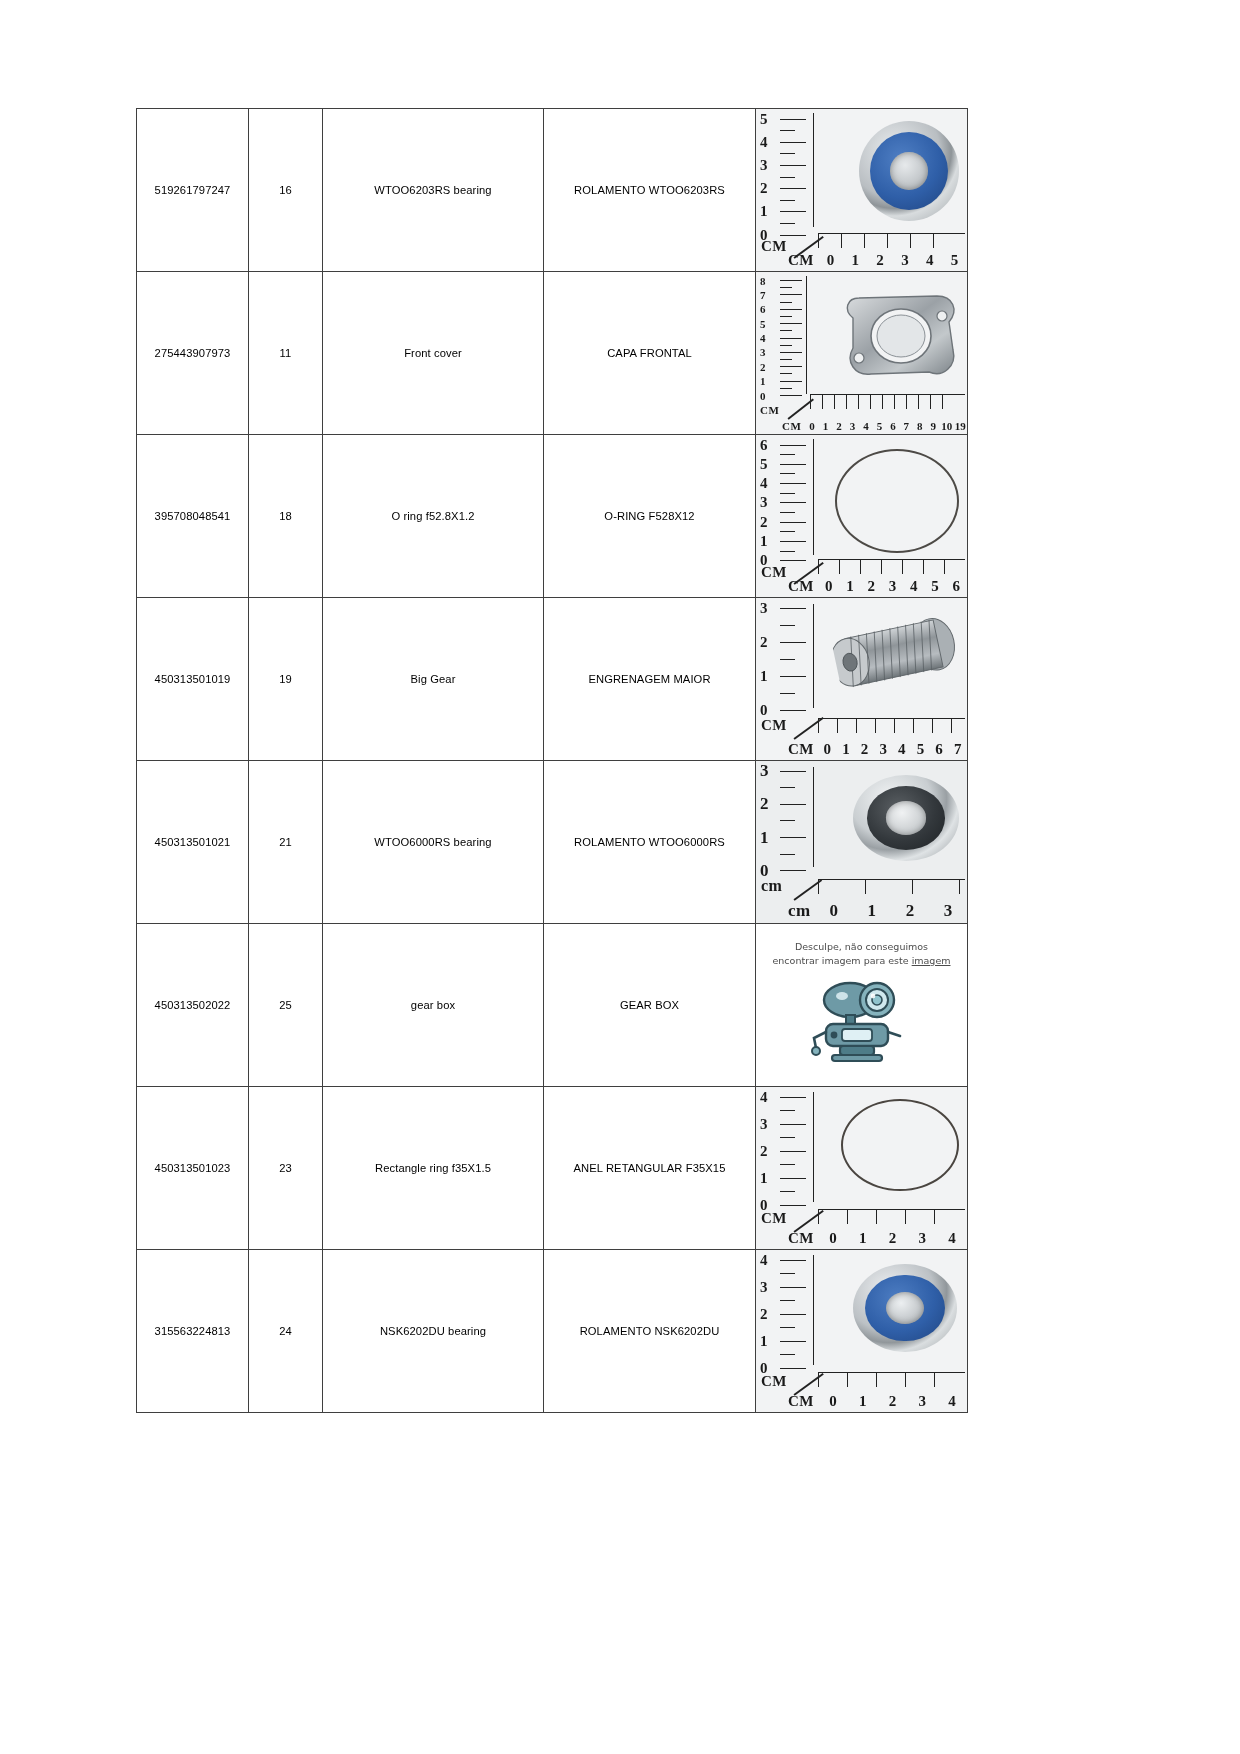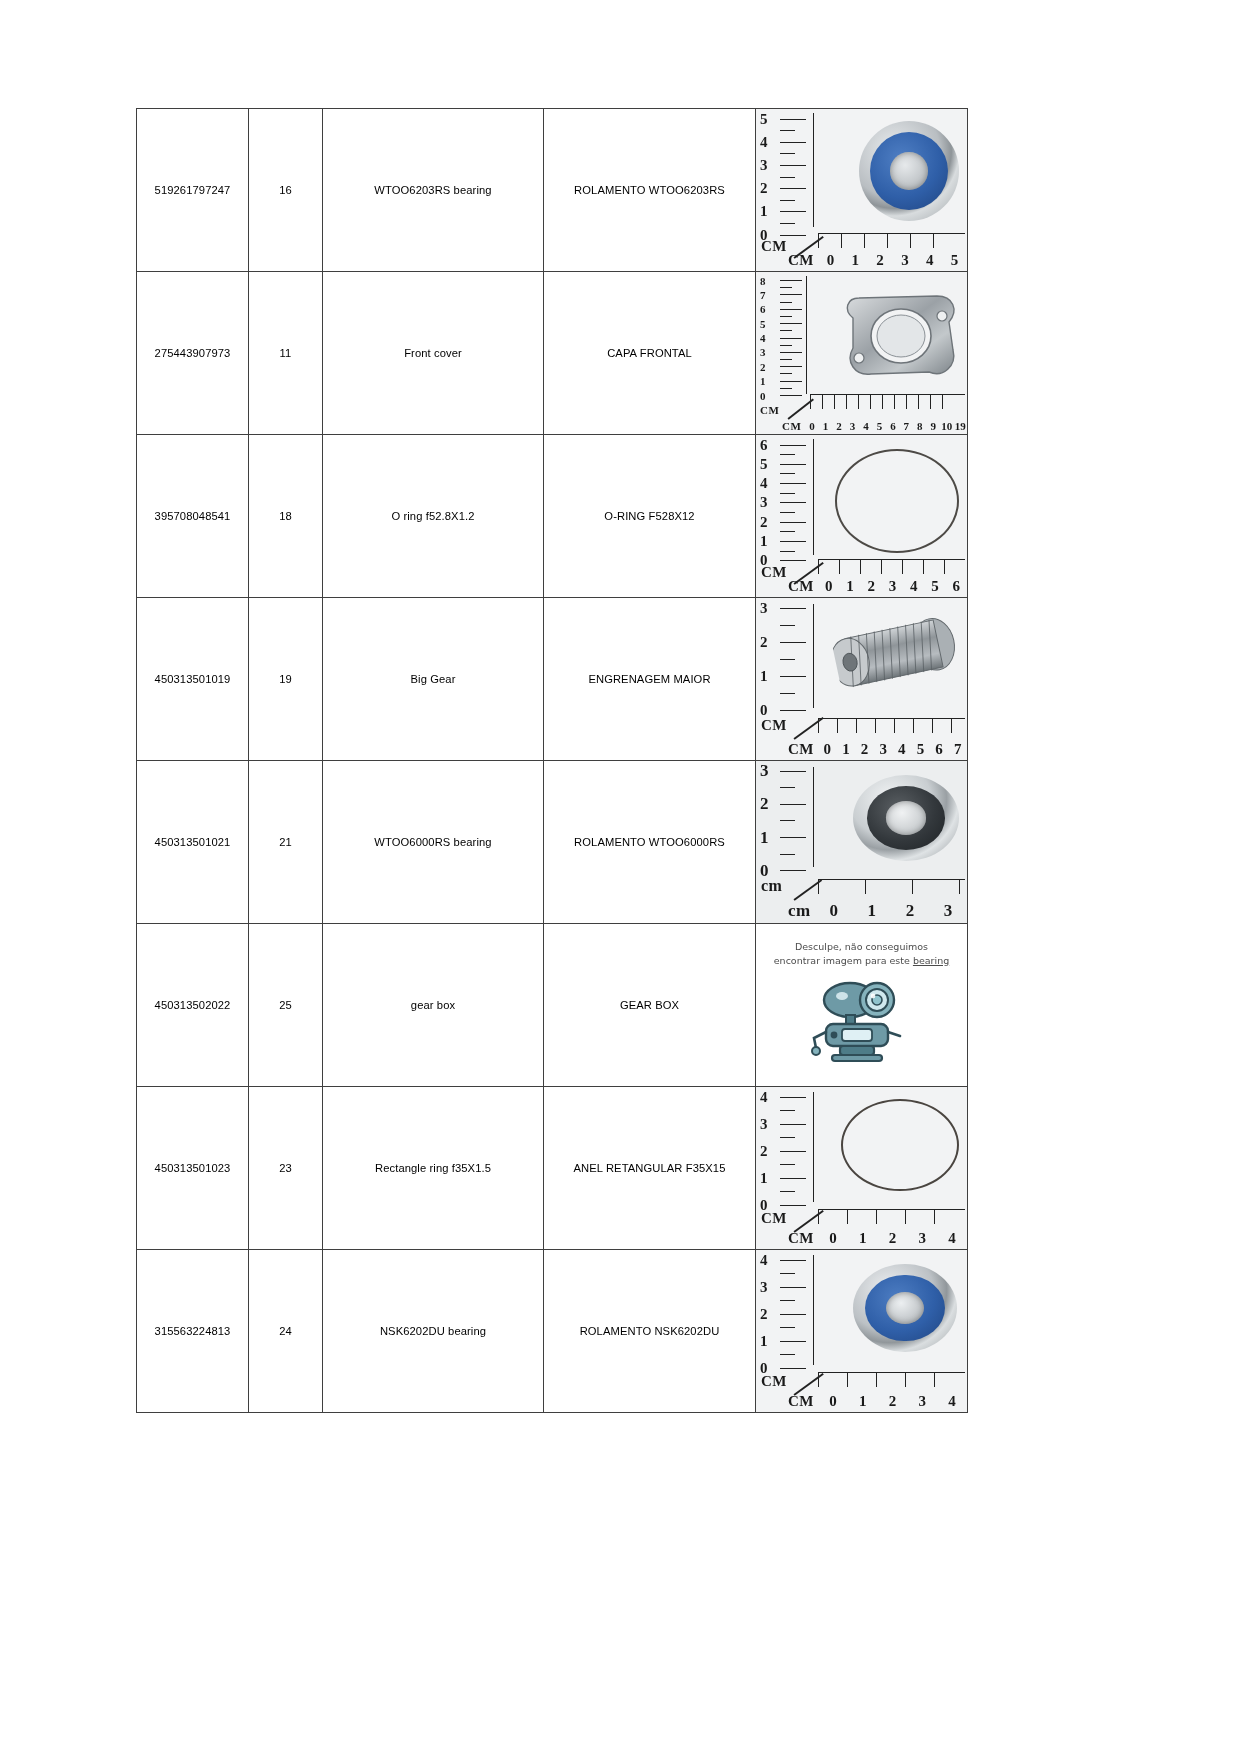--- a/index.html
+++ b/index.html
@@ -705,21 +705,21 @@
 
       <tr>
         <td class="cell-text">450313502022</td>
         <td class="cell-text">25</td>
         <td class="cell-text">gear box</td>
         <td class="cell-text cell-pt">GEAR BOX</td>
         <td class="img-cell">
           <div class="noimg">
             <div class="noimg-text">
               <span>Desculpe, não conseguimos</span><br>
-              <span>encontrar imagem para este </span><u>bearing</u>
+              <span>encontrar imagem para este </span><u>imagem</u>
             </div>
             <div class="robot">
               <svg width="120" height="92" viewBox="0 0 120 92">
 
                 <ellipse cx="48" cy="24" rx="26" ry="17" fill="#6e9aa6" stroke="#2f4d57" stroke-width="2.4"></ellipse>
                 <ellipse cx="40" cy="20" rx="6" ry="4" fill="#dff0f4" opacity="0.85"></ellipse>
                 <circle cx="75" cy="24" r="17" fill="#85b3bd" stroke="#2f4d57" stroke-width="2.4"></circle>
                 <circle cx="75" cy="24" r="11" fill="#cfe8ee" stroke="#2f4d57" stroke-width="2"></circle>
                 <circle cx="75" cy="24" r="5" fill="#8fc3cd" stroke="#2f4d57" stroke-width="1.6"></circle>
                 <circle cx="71" cy="20" r="2.4" fill="#ffffff" opacity="0.9"></circle>

